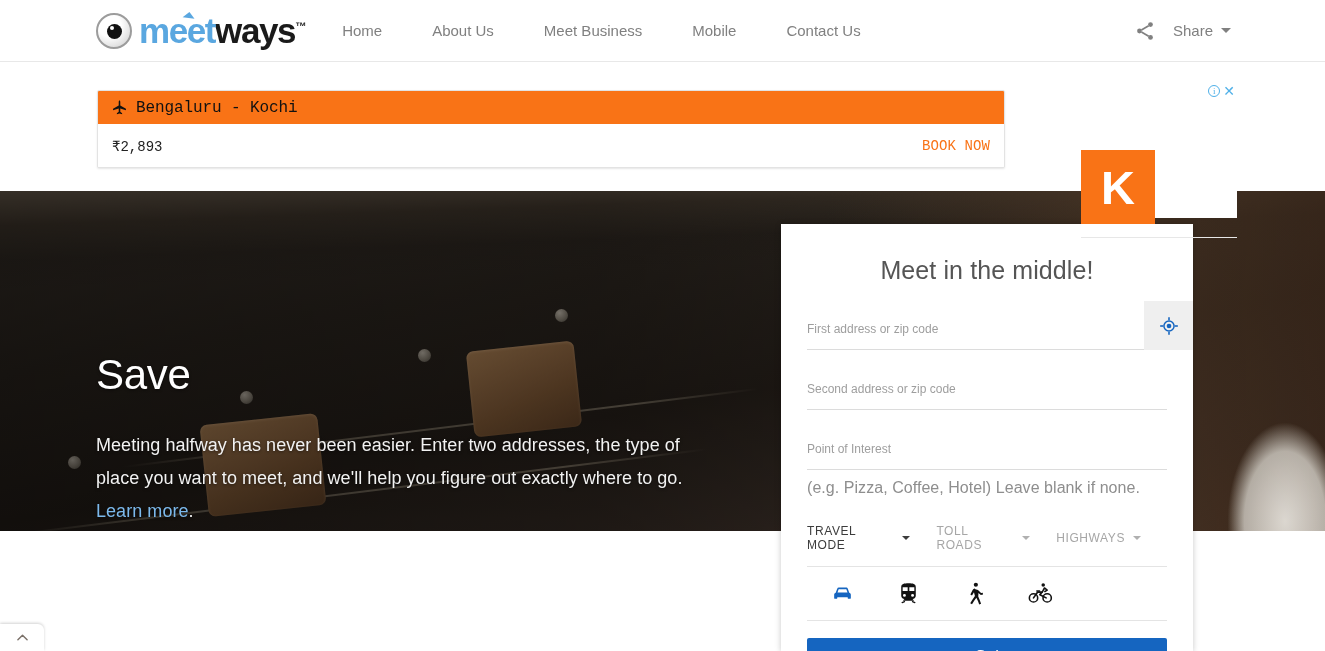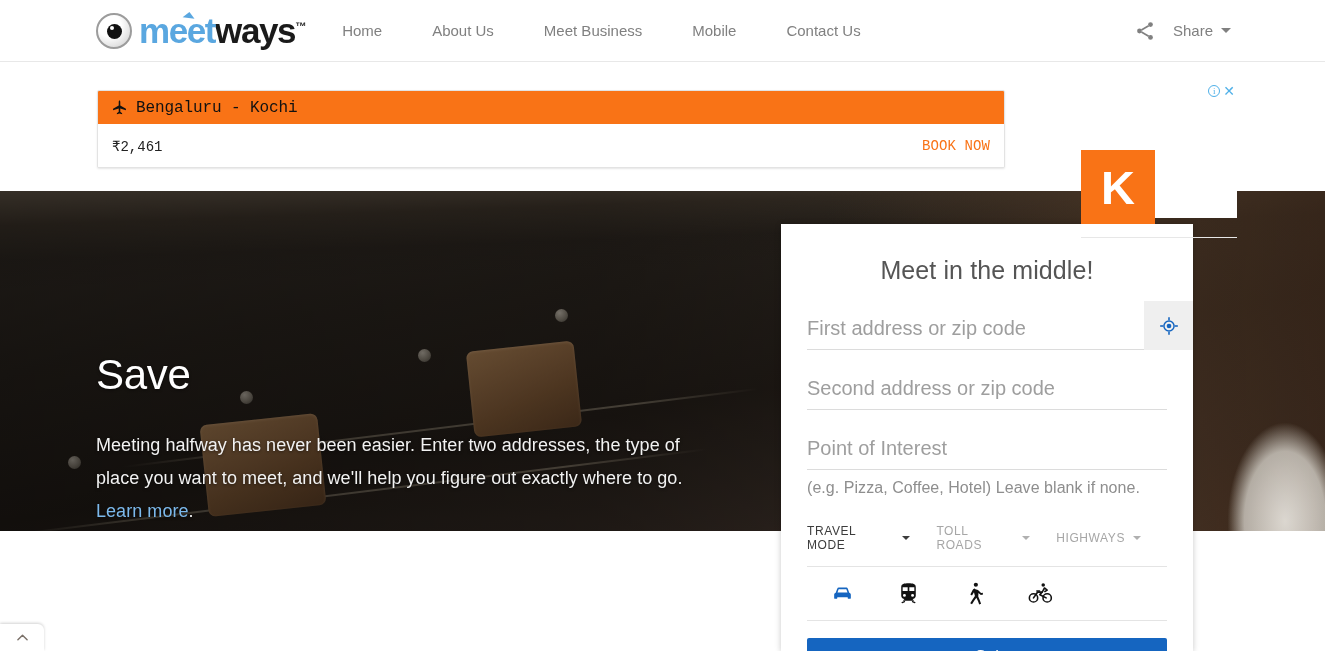--- a/index.html
+++ b/index.html
@@ -278,21 +278,21 @@
 
   .field {
     position: relative;
     margin-top: 18px;
     border-bottom: 1px solid #dcdcdc;
     height: 42px;
     display: flex; align-items: center;
   }
   .field input {
     border: none; outline: none;
-    font-size: 20px;
+    font-size: 12px;
     color: #444;
     width: 100%;
     height: 100%;
     background: transparent;
     font-family: "Liberation Sans", sans-serif;
   }
   .field input::placeholder { color: #9e9e9e; }
   .field-first { margin-top: 23px; padding-right: 50px; }
   .geo-btn {
     position: absolute;
@@ -419,21 +419,21 @@
   <div class="adzone">
 
     <div class="ad-banner">
       <div class="ad-banner-top">
         <svg class="plane-icon" viewBox="0 0 24 24">
           <path d="M12 2c.7 0 1.1.9 1.1 2.1v5.2l8 4.6v2l-8-2.4v4.6l2.6 1.9v1.7L12 20.4l-3.7 1.3v-1.7l2.6-1.9v-4.6l-8 2.4v-2l8-4.6V4.1C10.9 2.9 11.3 2 12 2z" fill="#111111"></path>
         </svg>
         <span class="ad-route">Bengaluru - Kochi</span>
       </div>
       <div class="ad-banner-bottom">
-        <span class="ad-price">₹2,461</span>
+        <span class="ad-price">₹2,893</span>
         <span class="ad-cta">BOOK NOW</span>
       </div>
     </div>
 
     <div class="ad-box">
       <div class="ad-choices">
         <span class="adc-info">i</span>
         <span class="adc-close">✕</span>
       </div>
       <div class="ad-k">K</div>

